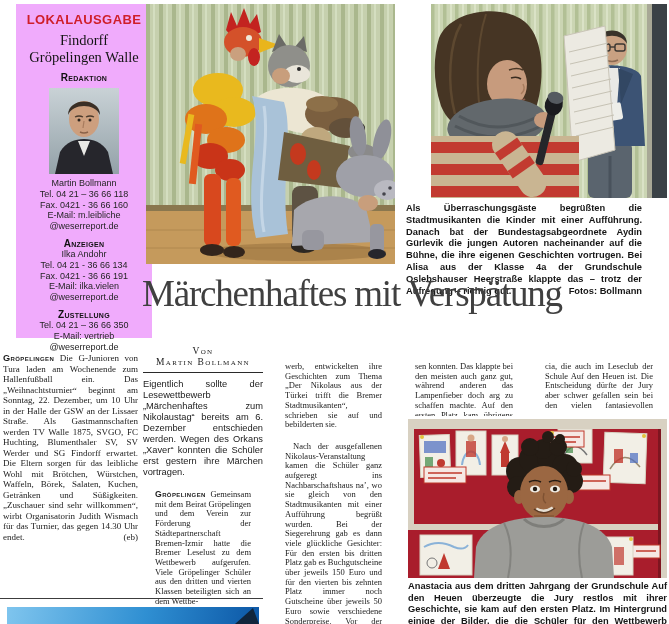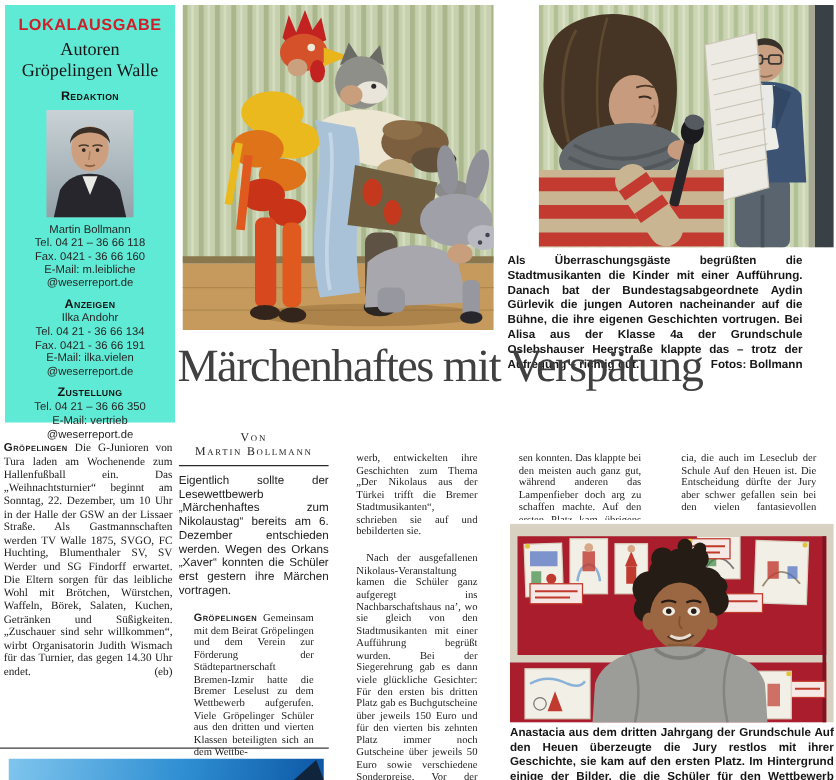--- a/index.html
+++ b/index.html
@@ -1,20 +1,20 @@
 <!DOCTYPE html>
 <html lang="de"><head>
 <meta charset="utf-8">
 <style>
   html,body{margin:0;padding:0;background:#e8e8e8;}
   #page{position:relative;width:669px;height:624px;background:#ffffff;overflow:hidden;
         font-family:"Liberation Serif", serif;color:#1b1b1b;}
 
   
-  .sidebar{position:absolute;left:4px;top:4px;width:136px;height:334px;background:#5eead4;
+  .sidebar{position:absolute;left:16px;top:4px;width:136px;height:334px;background:#f0abfc;
            text-align:center;box-sizing:border-box;padding-top:8px;}
   .kicker{color:#cf1f2a;font-family:"Liberation Sans",sans-serif;font-weight:bold;
           font-size:13px;letter-spacing:.4px;}
   .region{font-size:14.5px;line-height:17px;margin-top:5px;color:#141414;}
   .sb-title{font-family:"Liberation Sans",sans-serif;font-weight:bold;font-variant:small-caps;
             font-size:10px;margin-top:6px;color:#111;letter-spacing:.3px;}
   .portrait{display:block;margin:5px auto 4px auto;}
   .sb-lines{font-family:"Liberation Sans",sans-serif;font-size:9px;line-height:10.8px;color:#252525;}
 
   
@@ -63,21 +63,21 @@
   .ad svg{position:absolute;right:0;top:0;}
 </style>
 </head>
 <body>
 
 <div id="page">
 
   <aside class="sidebar">
     <div class="kicker">LOKALAUSGABE</div>
     <div class="region">
-      <div>Autoren</div>
+      <div>Findorff</div>
       <div>Gröpelingen Walle</div>
     </div>
     <div class="sb-title">Redaktion</div>
 
     <svg class="portrait" width="70" height="86" viewBox="0 0 70 86">
       <defs>
         <linearGradient id="pg" x1="0" y1="0" x2="0" y2="1">
           <stop offset="0" stop-color="#c9d2d6"></stop>
             <stop offset="1" stop-color="#93a1a8"></stop>
         </linearGradient>

